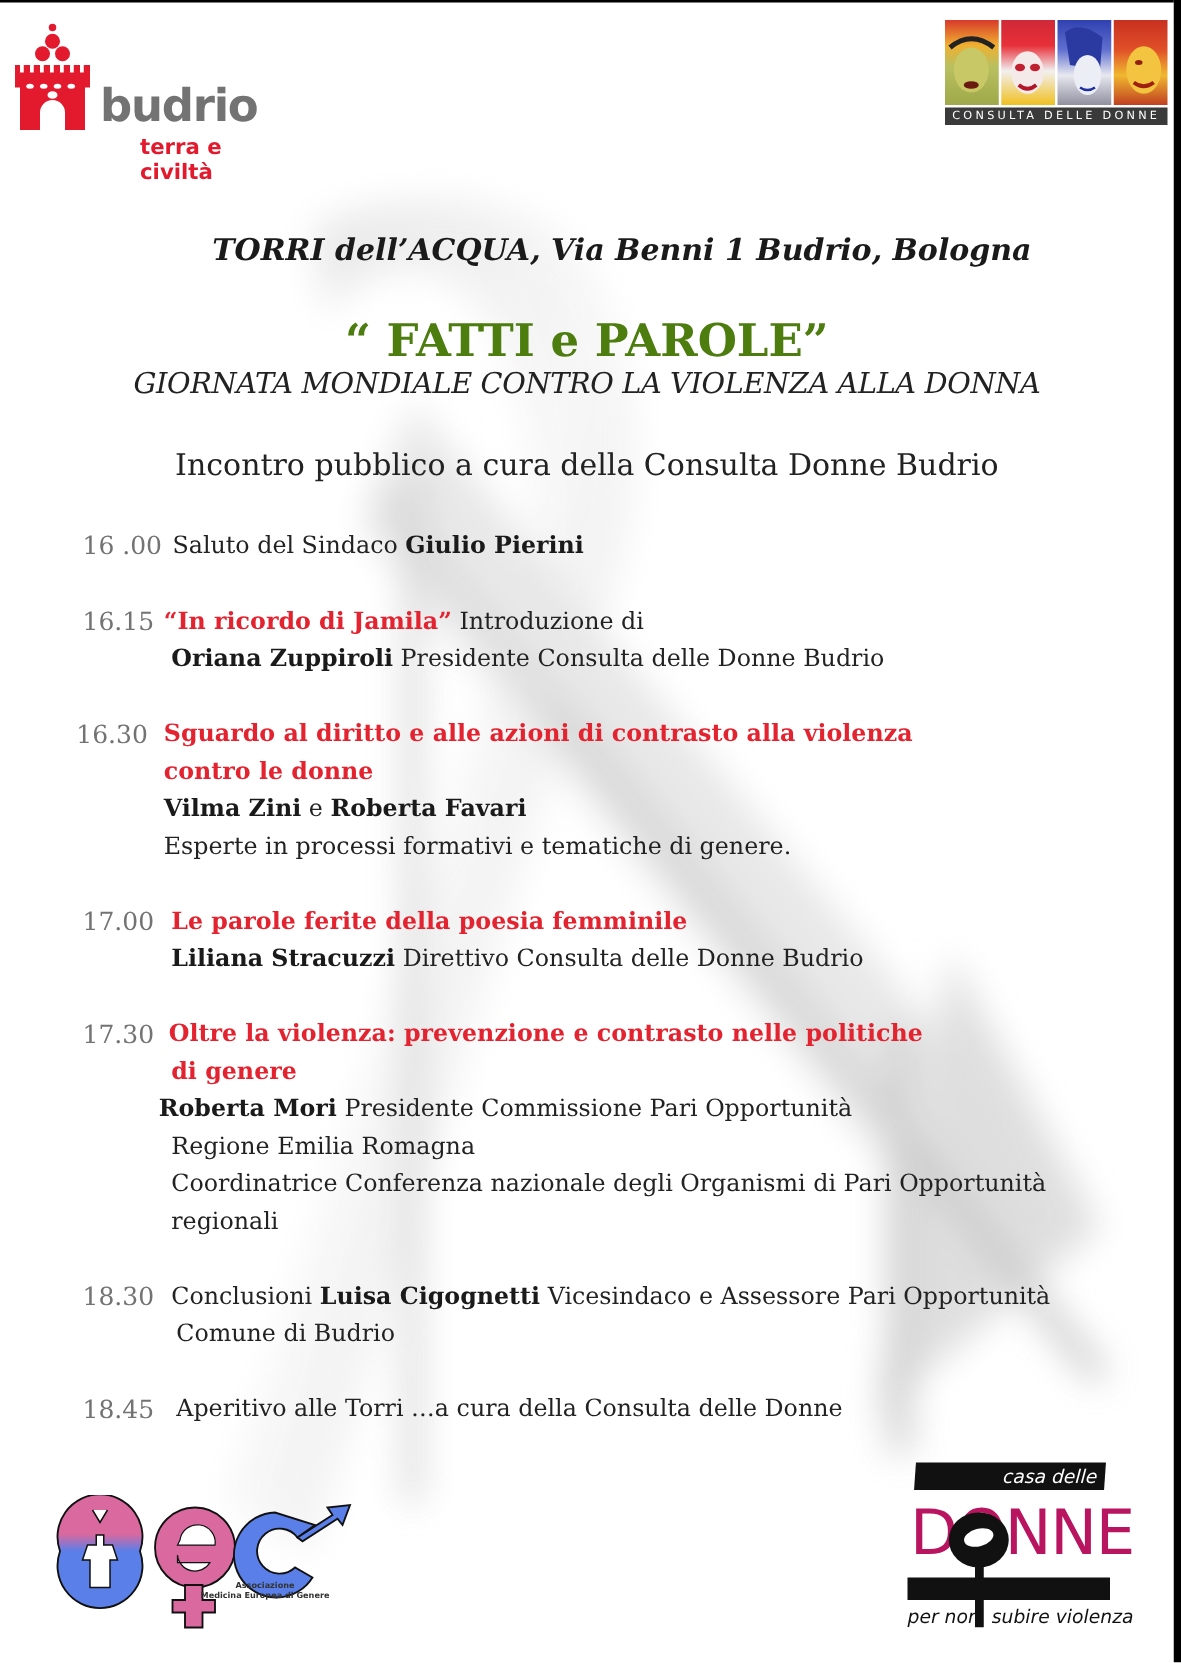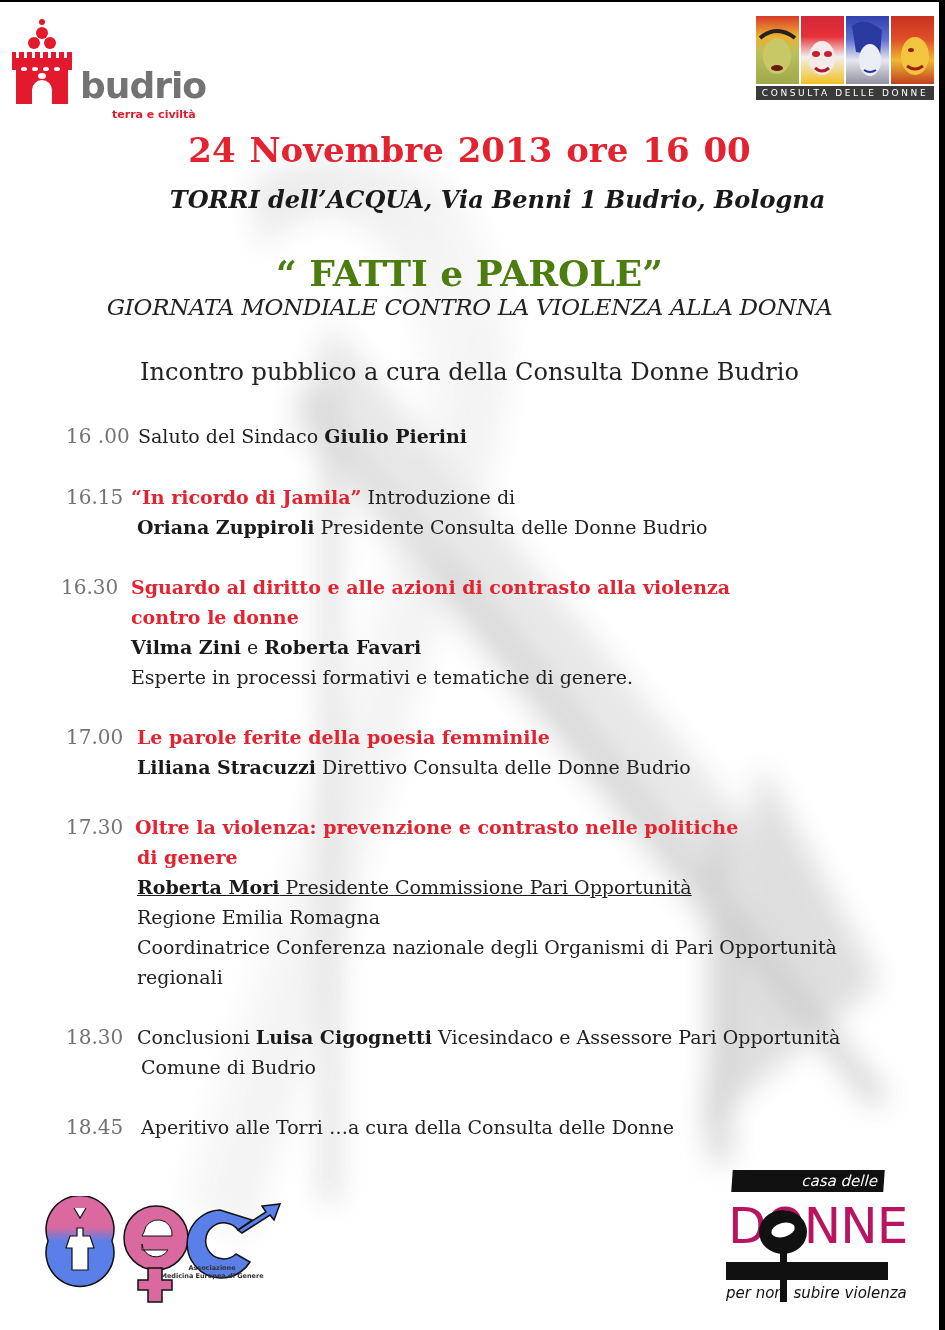--- a/index.html
+++ b/index.html
@@ -22,21 +22,21 @@
   
   .budrio-logo { position: absolute; left: 10px; top: 14px; width: 220px; height: 100px; }
   .budrio-word {
     position: absolute; left: 70px; top: 52px;
     font-family: "DejaVu Sans", "Liberation Sans", sans-serif;
     font-weight: bold; font-size: 36px; letter-spacing: -1px; color: #737373; line-height: 1;
   }
   .budrio-sub {
     position: absolute; left: 102px; top: 92px;
     font-family: "DejaVu Sans", "Liberation Sans", sans-serif;
-    font-size: 11px; color: #e3192d; font-weight: bold;
+    font-size: 17px; color: #e3192d; font-weight: bold;
   }
 
   
   .consulta-logo { position: absolute; left: 746px; top: 14px; width: 178px; height: 86px; padding-left: 10px; }
   .faces { display: flex; gap: 2px; height: 68px; }
   .face { flex: 1; position: relative; overflow: hidden; }
   .consulta-label {
     margin-top: 2px; height: 14px; background: #3a3a3a; color: #fff;
     font-family: "DejaVu Sans", "Liberation Sans", sans-serif;
     font-size: 9px; letter-spacing: 2.6px; text-align: center; line-height: 14px;
@@ -165,21 +165,20 @@
         <svg width="100%" height="100%" viewBox="0 0 43 68">
             <ellipse cx="24" cy="40" rx="14" ry="19" fill="#f2c440"></ellipse>
             <path d="M16 50 Q24 56 32 50" stroke="#a02010" stroke-width="3" fill="none"></path>
             <ellipse cx="20" cy="34" rx="3" ry="2" fill="#902010"></ellipse>
           </svg>
       </div>
     </div>
     <div class="consulta-label">CONSULTA DELLE DONNE</div>
   </div>
 
-  <div class="center date">24 Novembre 2013  ore 16 00</div>
   <div class="center venue">TORRI dell’ACQUA, Via Benni 1   Budrio, Bologna</div>
   <div class="center title">“ FATTI e PAROLE”</div>
   <div class="center subtitle">GIORNATA MONDIALE CONTRO LA VIOLENZA ALLA DONNA</div>
   <div class="center intro">Incontro pubblico a cura della Consulta Donne Budrio</div>
 
   <div class="prog">
 
     <span class="time" style="left:66px; top:419px;">16 .00</span>
     <div class="row" style="left:138px; top:419px;">
       <span class="plain">Saluto del Sindaco  </span><span class="bold">Giulio Pierini</span>
@@ -215,21 +214,21 @@
       <span class="bold">Liliana Stracuzzi</span><span class="plain">  Direttivo Consulta delle Donne Budrio</span>
     </div>
 
     <span class="time" style="left:66px; top:810px;">17.30</span>
     <div class="row" style="left:135px; top:810px;">
       <span class="red">Oltre la violenza: prevenzione e contrasto nelle politiche</span>
     </div>
     <div class="row" style="left:137px; top:840px;">
       <span class="red">di genere</span>
     </div>
-    <div class="row" style="left:137px; top:870px;text-decoration:underline;">
+    <div class="row" style="left:127px; top:870px;">
       <span class="bold">Roberta Mori</span><span class="plain">  Presidente Commissione Pari Opportunità</span>
     </div>
     <div class="row" style="left:137px; top:900px;">
       <span class="plain">Regione Emilia Romagna</span>
     </div>
     <div class="row" style="left:137px; top:930px;">
       <span class="plain">Coordinatrice Conferenza nazionale degli Organismi di Pari Opportunità</span>
     </div>
     <div class="row" style="left:137px; top:960px;">
       <span class="plain">regionali</span>

